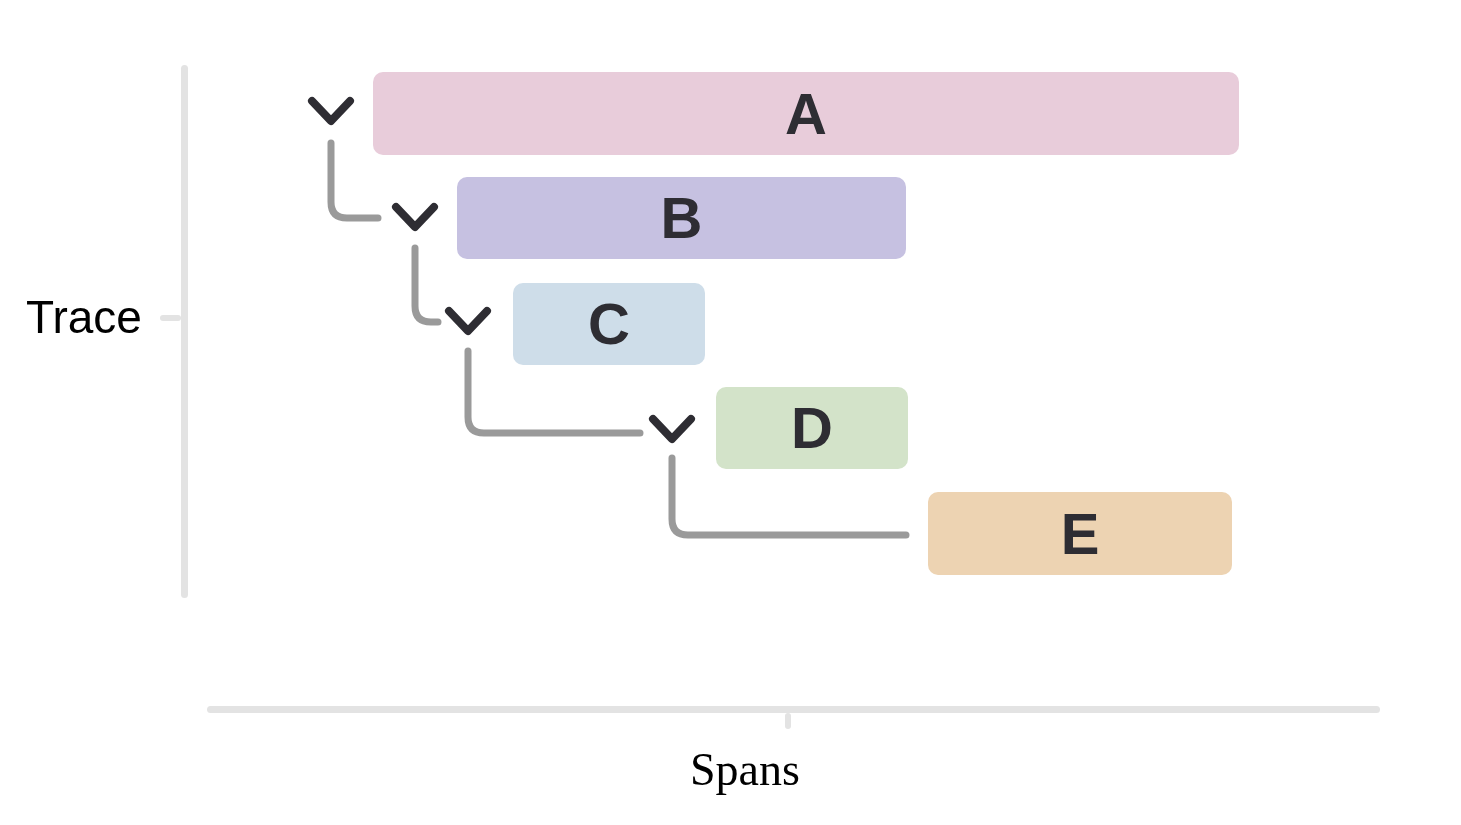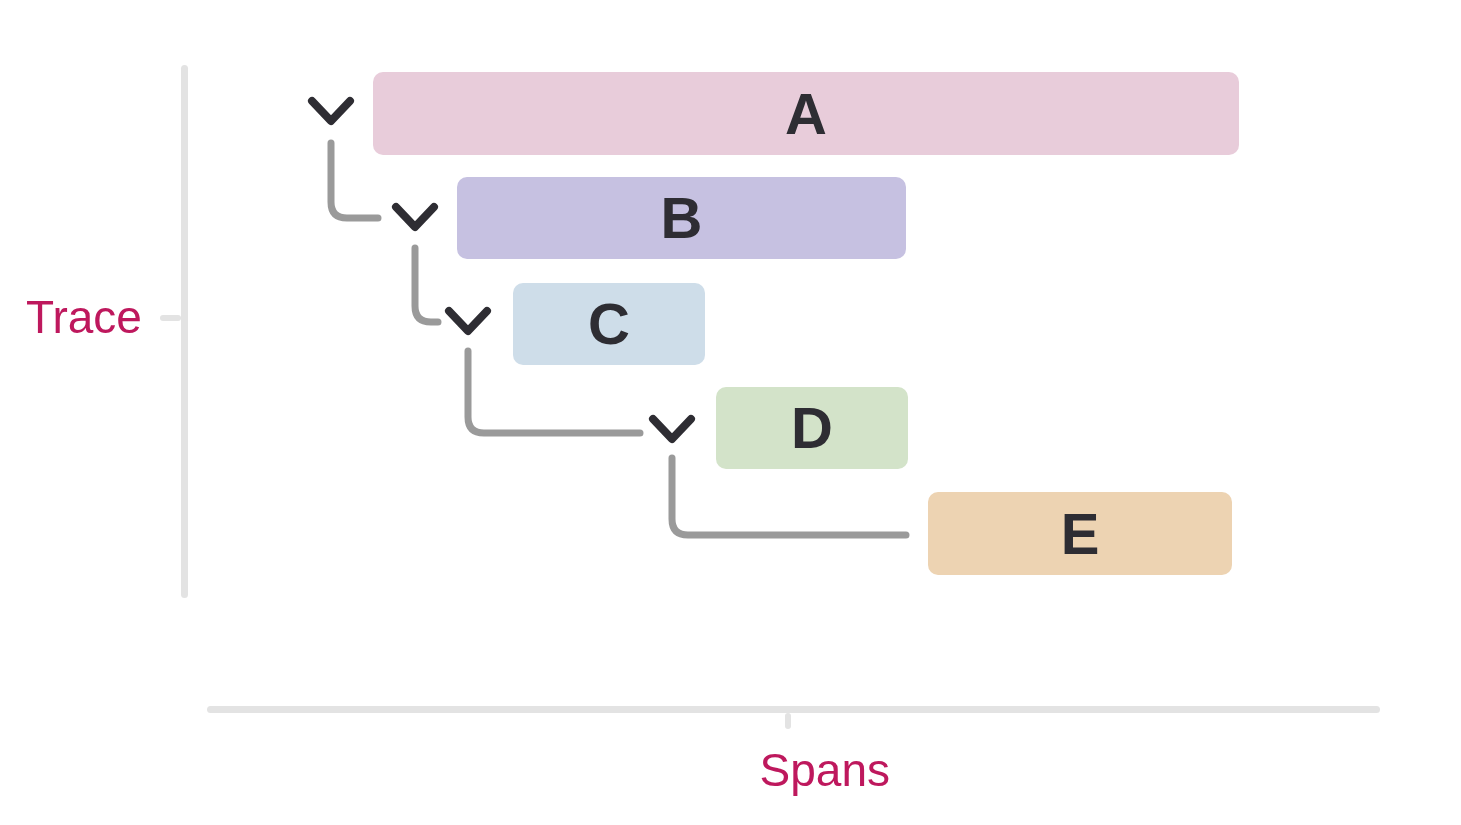--- a/index.html
+++ b/index.html
@@ -35,34 +35,35 @@
   }
   .tick-x {
     position: absolute;
     left: 785px; top: 713px;
     width: 6px; height: 16px;
     background: #e3e3e3;
     border-radius: 3px;
   }
   .axis-label {
     position: absolute;
-    color: #be185d;
+    color: #000000;
     font-size: 46px;
     line-height: 46px;
     white-space: nowrap;
   }
   .label-y {
     left: 20px; top: 294px;
     width: 128px;
     text-align: center;
   }
   .label-x {
     left: 690px; top: 747px;
     width: 200px;
-    text-align: right;
+    text-align: left;
+    font-family: Liberation Serif, serif;
   }
   
   .span-bar {
     position: absolute;
     border-radius: 10px;
     display: flex;
     align-items: center;
     justify-content: center;
   }
   .bar-label {

